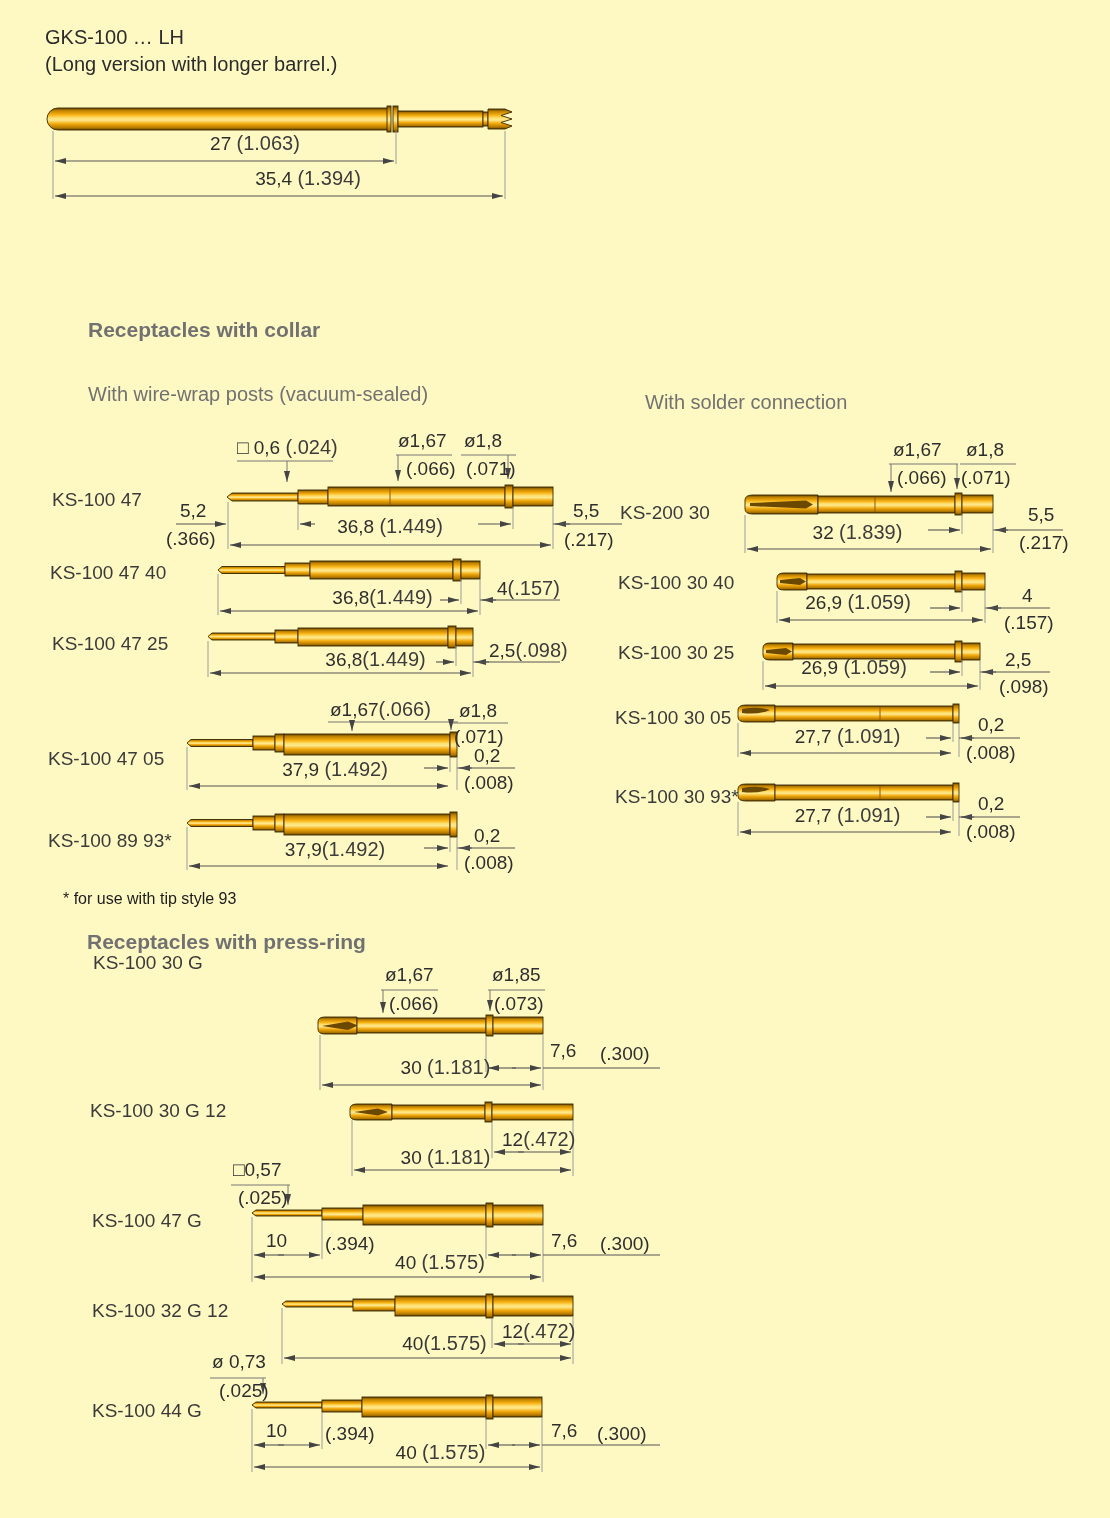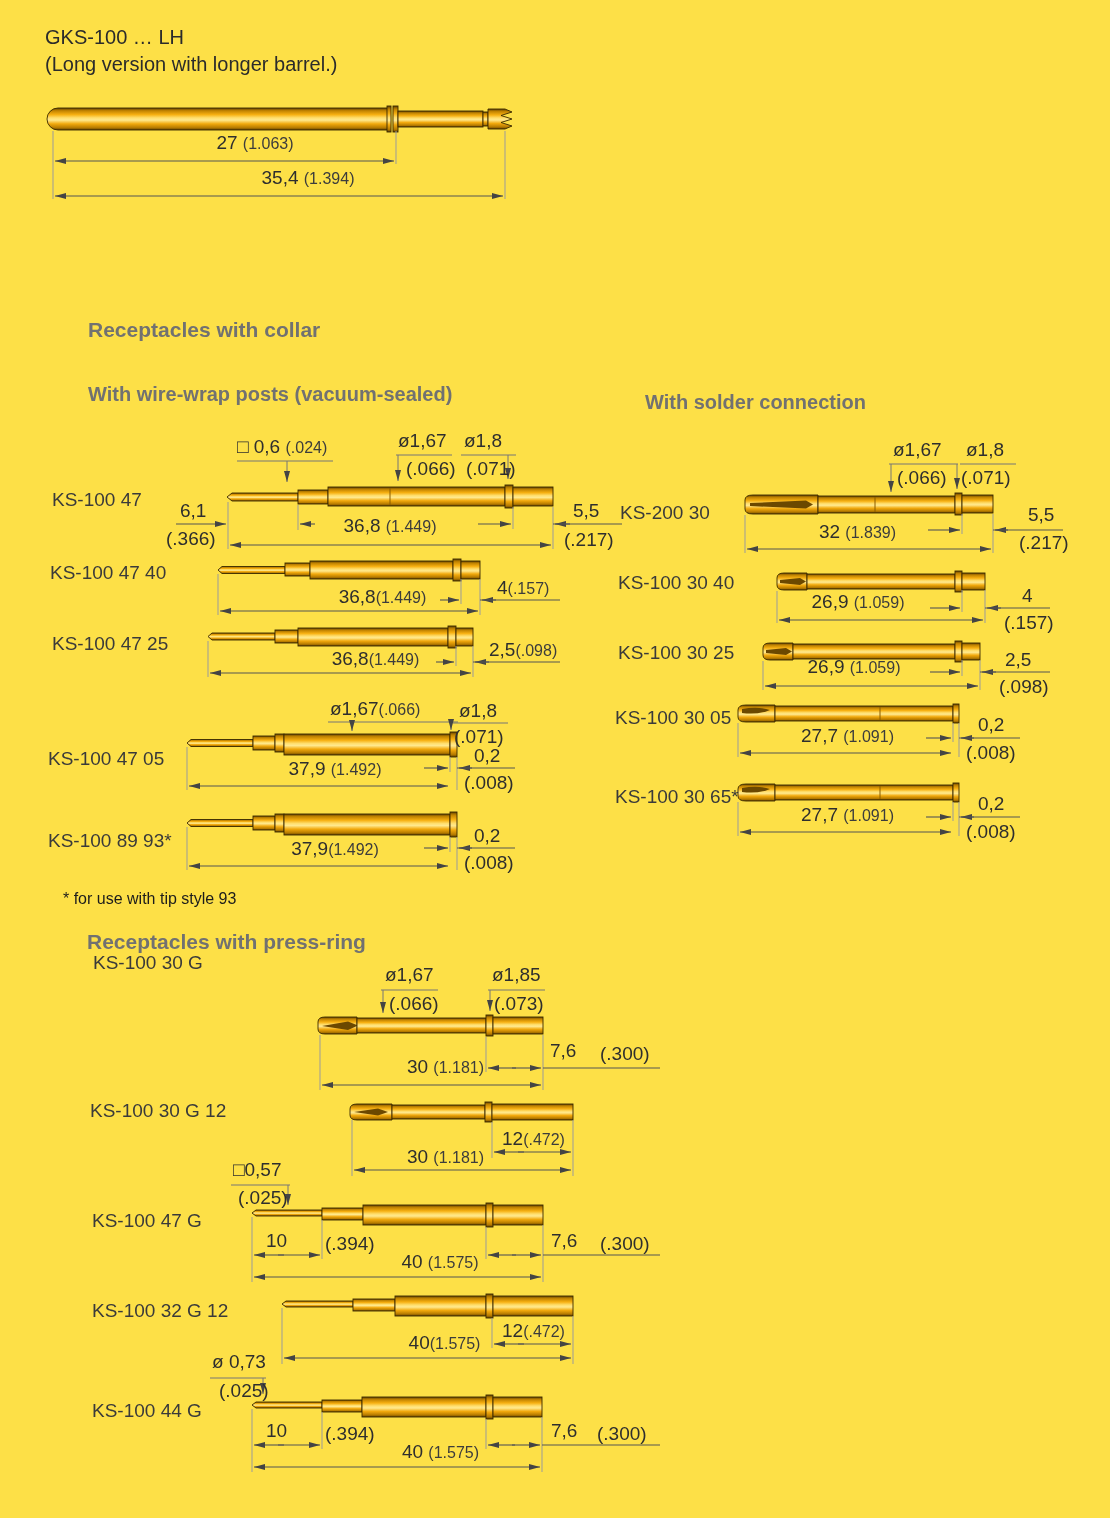--- a/index.html
+++ b/index.html
@@ -1,26 +1,26 @@
 <!DOCTYPE html>
 <html><head>
 <meta charset="utf-8">
 <style>
   html,body{margin:0;padding:0;background:#ffffff;}
-  #page{position:relative;width:1110px;height:1518px;background:#fde047;overflow:hidden;
+  #page{position:relative;width:1110px;height:1518px;background:#fef9c3;overflow:hidden;
         font-family:"Liberation Sans","DejaVu Sans",sans-serif;color:#2e2e2e;}
   #canvas{position:absolute;left:0;top:0;}
   .lbl{position:absolute;white-space:nowrap;}
   .title{font-size:20px;color:#2b2b2b;}
   .hd1{font-size:21px;font-weight:700;color:#717171;}
-  .hd2{font-size:20px;font-weight:700;color:#717171;text-align:right;}
+  .hd2{font-size:20px;font-weight:400;color:#717171;text-align:right;}
   .part{font-size:19px;color:#3a3a3a;}
   .dim{font-size:19px;color:#2e2e2e;}
   .dim .dm{font-size:19px;}
-  .dim .di{font-size:16px;color:#3c3c3c;}
+  .dim .di{font-size:20px;color:#3c3c3c;}
   .ctr{text-align:center;}
   .foot{font-size:16px;color:#1c1c1c;}
   
   .ext{stroke:#9b9b9b;stroke-width:1;}
   .dl{stroke:#555555;stroke-width:1.1;fill:none;}
   .ldr{stroke:#777777;stroke-width:1;fill:none;}
   .gold{fill:url(#gg);stroke:#3a2900;stroke-width:0.9;}
   .slot{fill:#6b4800;stroke:none;}
   .seam{stroke:#8a5c00;stroke-width:1;}
 </style>
@@ -344,21 +344,21 @@
   <div class="lbl hd2" style="left:645px;top:391px">With solder connection</div>
   <div class="lbl foot" style="left:63px;top:890px">* for use with tip style 93</div>
   <div class="lbl hd1" style="left:87px;top:930px">Receptacles with press-ring</div>
 
   <div class="lbl part" style="left:52px;top:489px">KS-100 47</div>
   <div class="lbl dim" style="left:237px;top:436px"><span class="dm">□ 0,6</span> <span class="di">(.024)</span></div>
   <div class="lbl dim dm" style="left:398px;top:430px">ø1,67</div>
   <div class="lbl dim di" style="left:406px;top:458px">(.066)</div>
   <div class="lbl dim dm" style="left:464px;top:430px">ø1,8</div>
   <div class="lbl dim di" style="left:466px;top:458px">(.071)</div>
-  <div class="lbl dim dm" style="left:180px;top:500px">6,1</div>
+  <div class="lbl dim dm" style="left:180px;top:500px">5,2</div>
   <div class="lbl dim di" style="left:166px;top:528px">(.366)</div>
   <div class="lbl dim ctr" style="left:320px;top:515px;width:140px"><span class="dm">36,8</span> <span class="di">(1.449)</span></div>
   <div class="lbl dim dm" style="left:573px;top:500px">5,5</div>
   <div class="lbl dim di" style="left:564px;top:529px">(.217)</div>
 
   <div class="lbl part" style="left:50px;top:562px">KS-100 47 40</div>
   <div class="lbl dim ctr" style="left:325px;top:586px;width:115px"><span class="dm">36,8</span><span class="di">(1.449)</span></div>
   <div class="lbl dim" style="left:497px;top:577px"><span class="dm">4</span><span class="di">(.157)</span></div>
 
   <div class="lbl part" style="left:52px;top:633px">KS-100 47 25</div>
@@ -395,21 +395,21 @@
   <div class="lbl part" style="left:618px;top:642px">KS-100 30 25</div>
   <div class="lbl dim ctr" style="left:798px;top:656px;width:112px"><span class="dm">26,9</span> <span class="di">(1.059)</span></div>
   <div class="lbl dim dm" style="left:1005px;top:649px">2,5</div>
   <div class="lbl dim di" style="left:999px;top:676px">(.098)</div>
 
   <div class="lbl part" style="left:615px;top:707px">KS-100 30 05</div>
   <div class="lbl dim ctr" style="left:790px;top:725px;width:115px"><span class="dm">27,7</span> <span class="di">(1.091)</span></div>
   <div class="lbl dim dm" style="left:978px;top:714px">0,2</div>
   <div class="lbl dim di" style="left:966px;top:742px">(.008)</div>
 
-  <div class="lbl part" style="left:615px;top:786px">KS-100 30 65*</div>
+  <div class="lbl part" style="left:615px;top:786px">KS-100 30 93*</div>
   <div class="lbl dim ctr" style="left:790px;top:804px;width:115px"><span class="dm">27,7</span> <span class="di">(1.091)</span></div>
   <div class="lbl dim dm" style="left:978px;top:793px">0,2</div>
   <div class="lbl dim di" style="left:966px;top:821px">(.008)</div>
 
   <div class="lbl part" style="left:93px;top:952px">KS-100 30 G</div>
   <div class="lbl dim dm" style="left:385px;top:964px">ø1,67</div>
   <div class="lbl dim di" style="left:389px;top:993px">(.066)</div>
   <div class="lbl dim dm" style="left:492px;top:964px">ø1,85</div>
   <div class="lbl dim di" style="left:494px;top:993px">(.073)</div>
   <div class="lbl dim ctr" style="left:388px;top:1056px;width:115px"><span class="dm">30</span> <span class="di">(1.181)</span></div>

